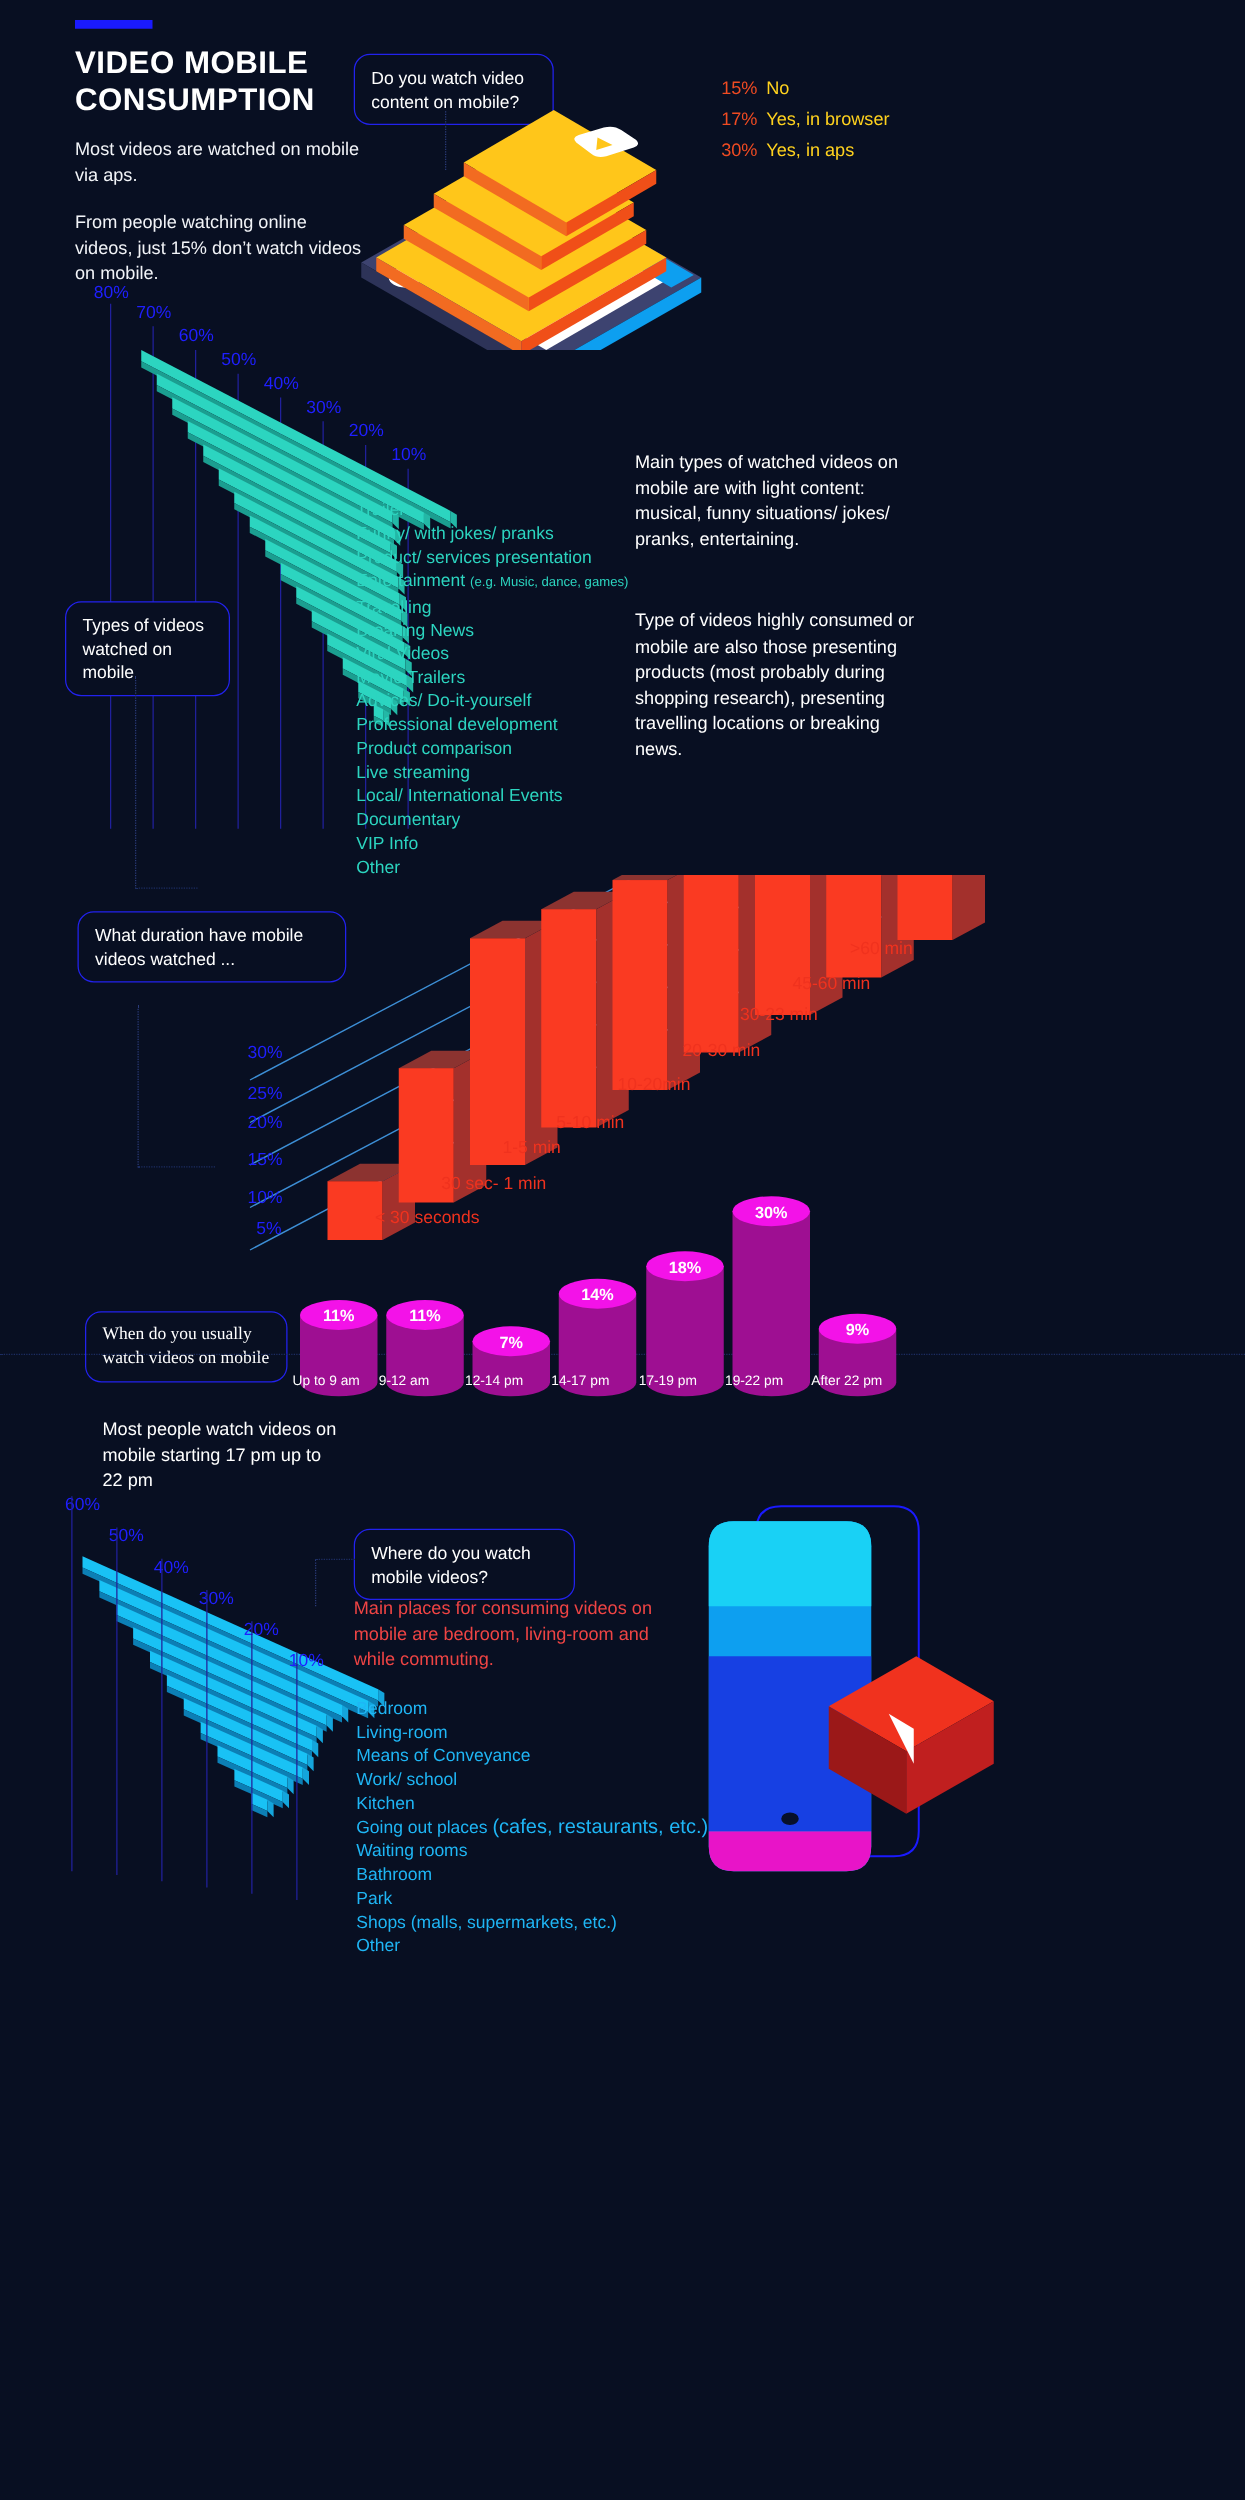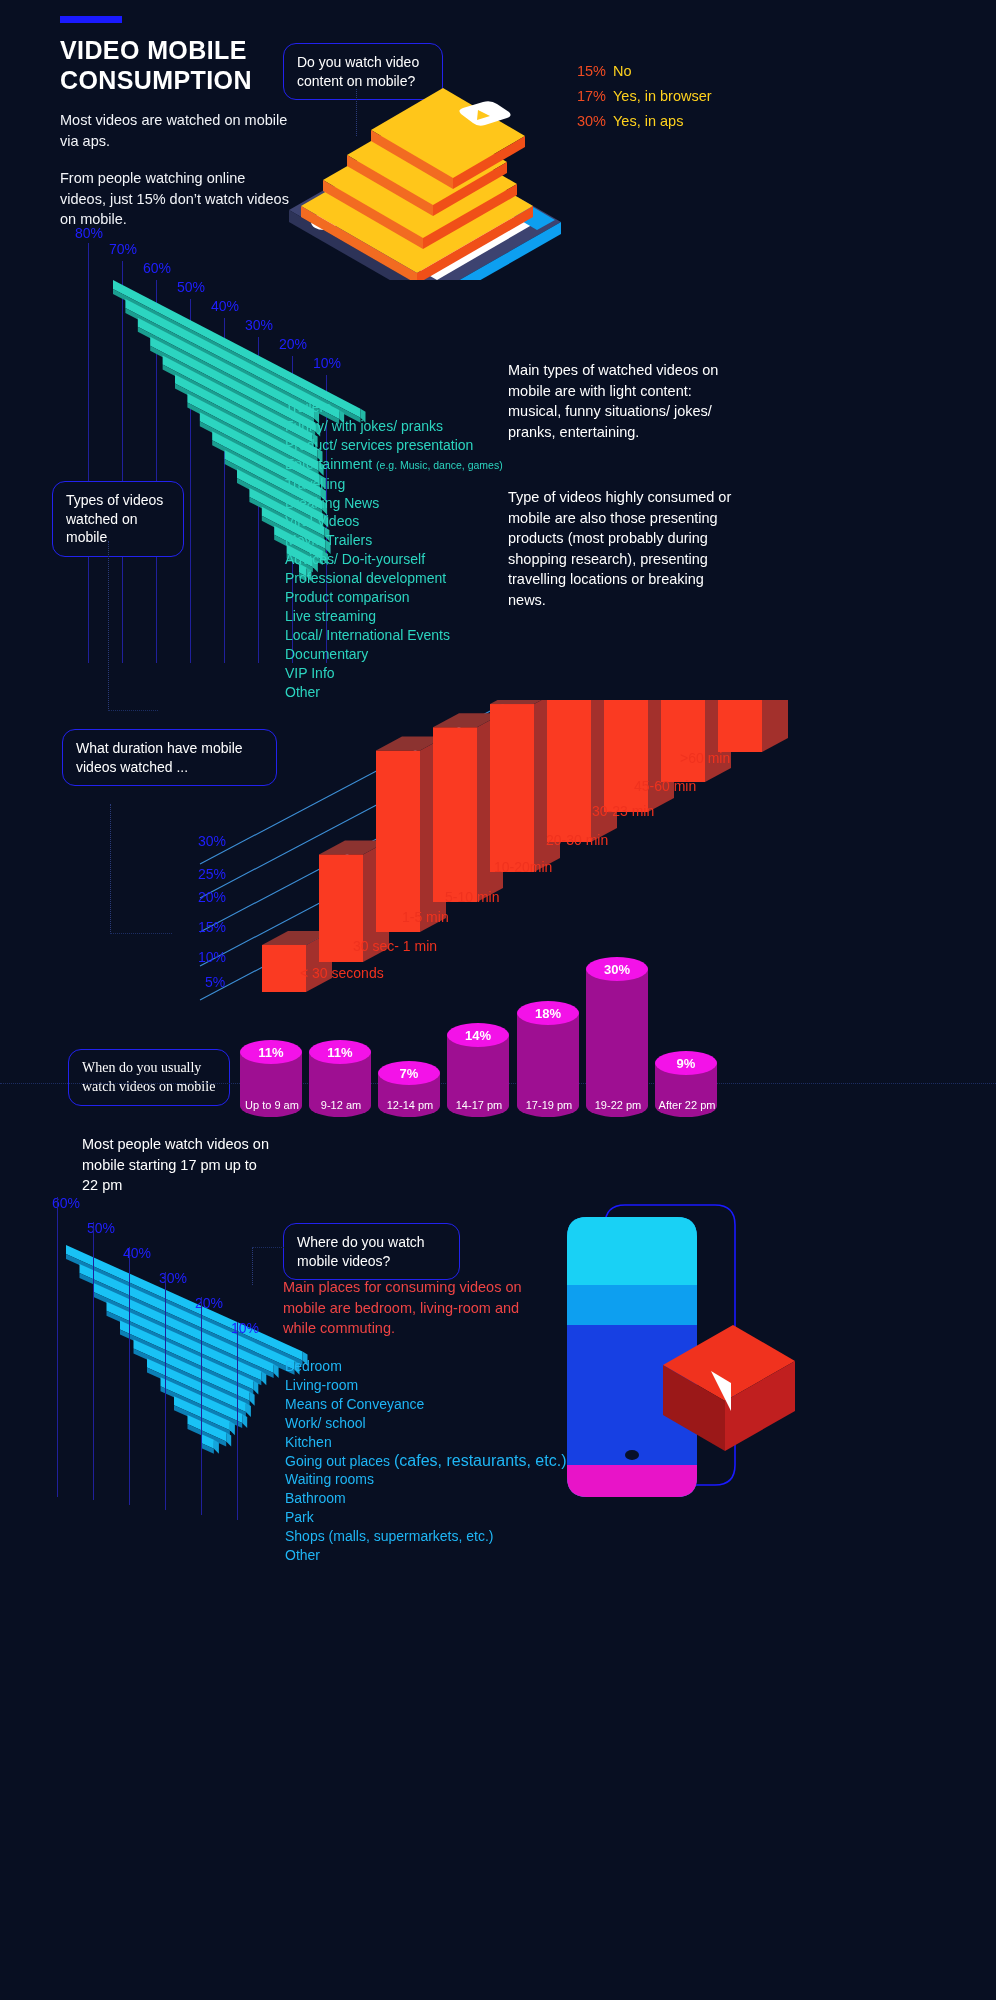--- a/index.html
+++ b/index.html
@@ -64,21 +64,21 @@
   .dur-ylbl { position:absolute; color:#1f1fff; font-size:14px; font-weight:500; }
   .dur-xlbl { position:absolute; color:#f0321e; font-size:14px; white-space:nowrap; }
 
   
   #cyl-chart { left:236px; top:940px; width:742px; height:205px; }
   .cyl-wrap { position:absolute; bottom:28px; width:62px; }
   .cyl-body { position:absolute; bottom:0; left:0; width:62px; background:#9e0f92; border-radius:0 0 31px 31px / 0 0 11px 11px; }
   .cyl-top { position:absolute; left:0; width:62px; height:24px; border-radius:50%;
              background:#f312e8; display:flex; align-items:center; justify-content:center;
              font-size:13px; font-weight:bold; color:#fff; }
-  .cyl-xlbl { position:absolute; bottom:6px; left:-6px; width:76px; text-align:center;
+  .cyl-xlbl { position:absolute; bottom:6px; left:-6px; width:76px; 
               font-size:11px; color:#fff; }
   #cyl-dotline { left:0; top:1083px; width:996px; }
 
   
   #blue-chart { left:40px; top:1195px; width:280px; height:390px; }
   #blue-labels { left:285px; top:1357px; width:360px; }
   .blue-lbl { color:#1fb6f5; font-size:14px; line-height:18.9px; white-space:nowrap; }
   .blue-lbl .sub { font-size:16px; }
 
   #where-note { left:283px; top:1277px; width:245px; font-size:14.5px; line-height:1.42; color:#ef4444; }

